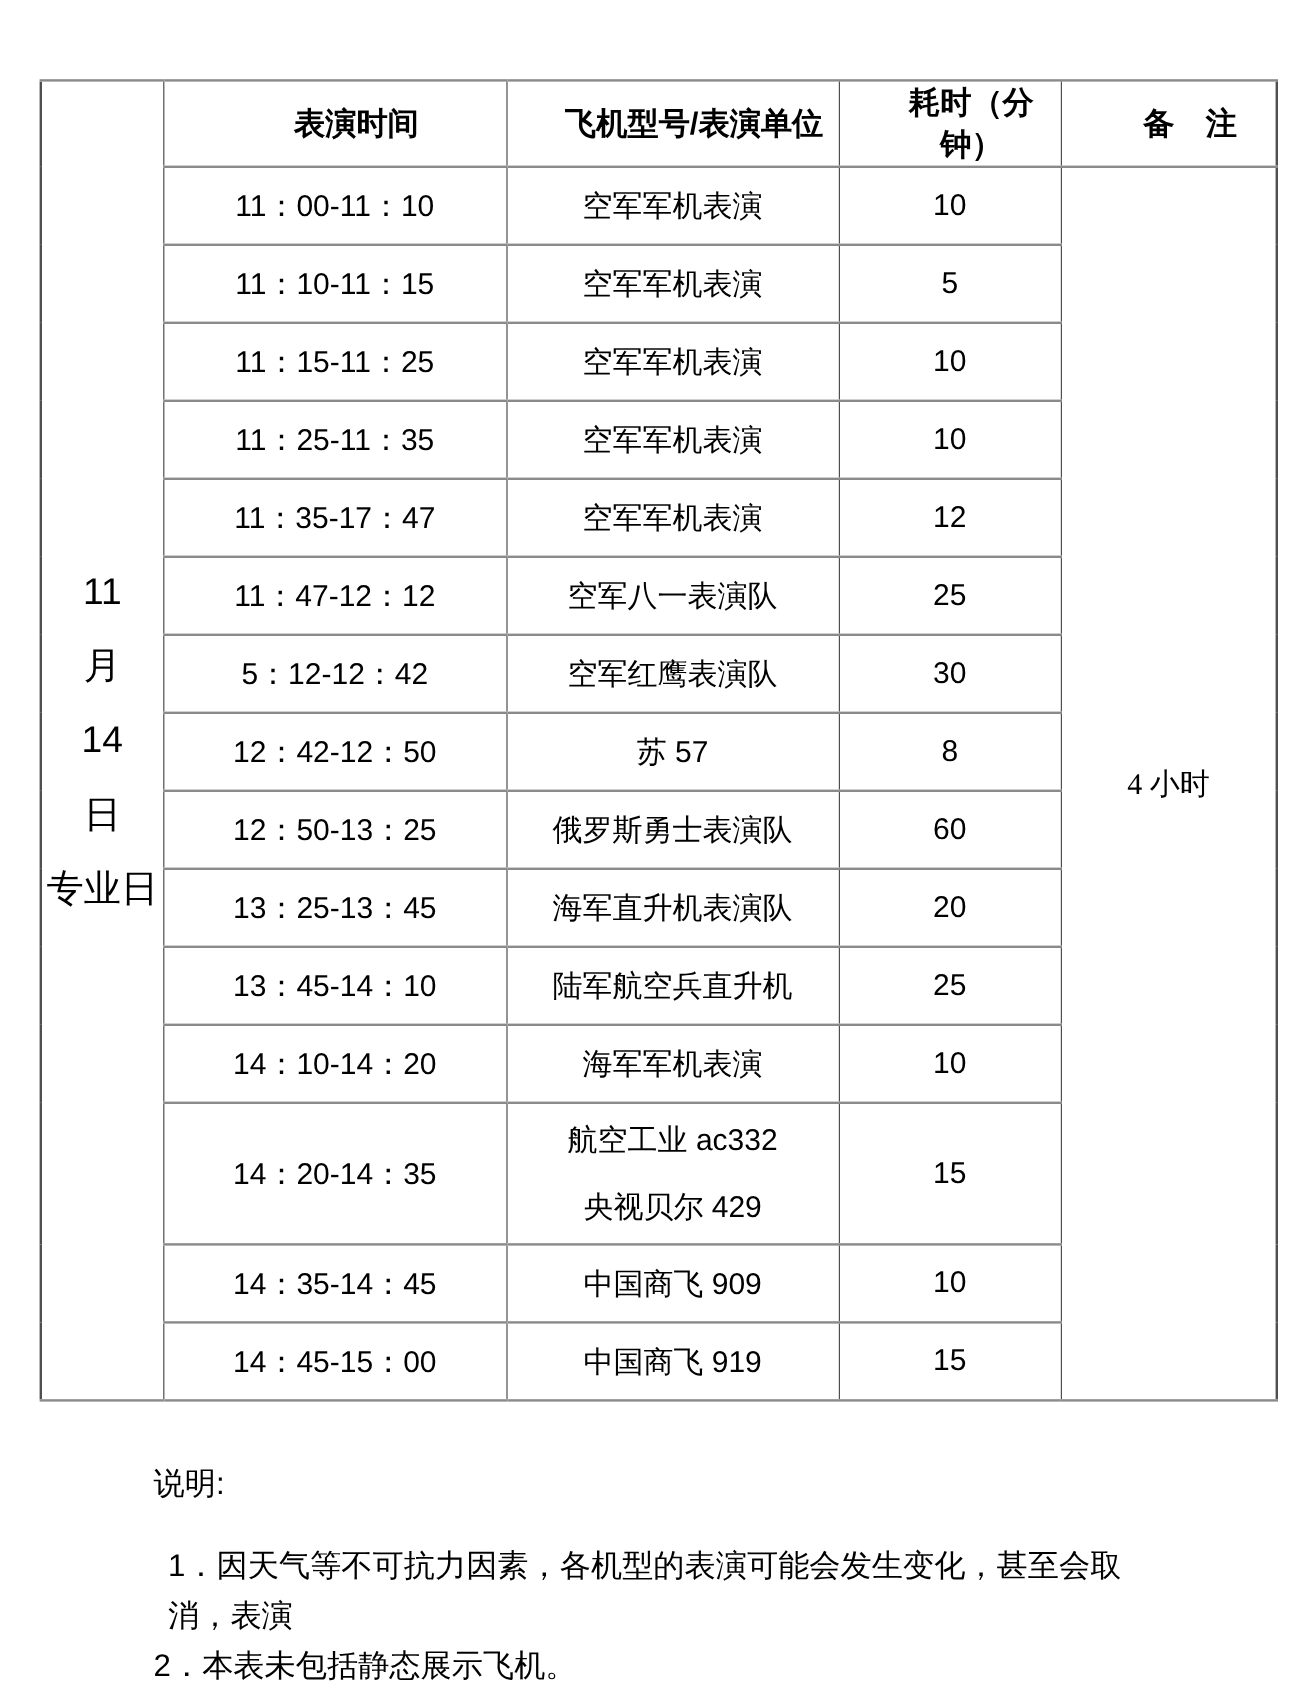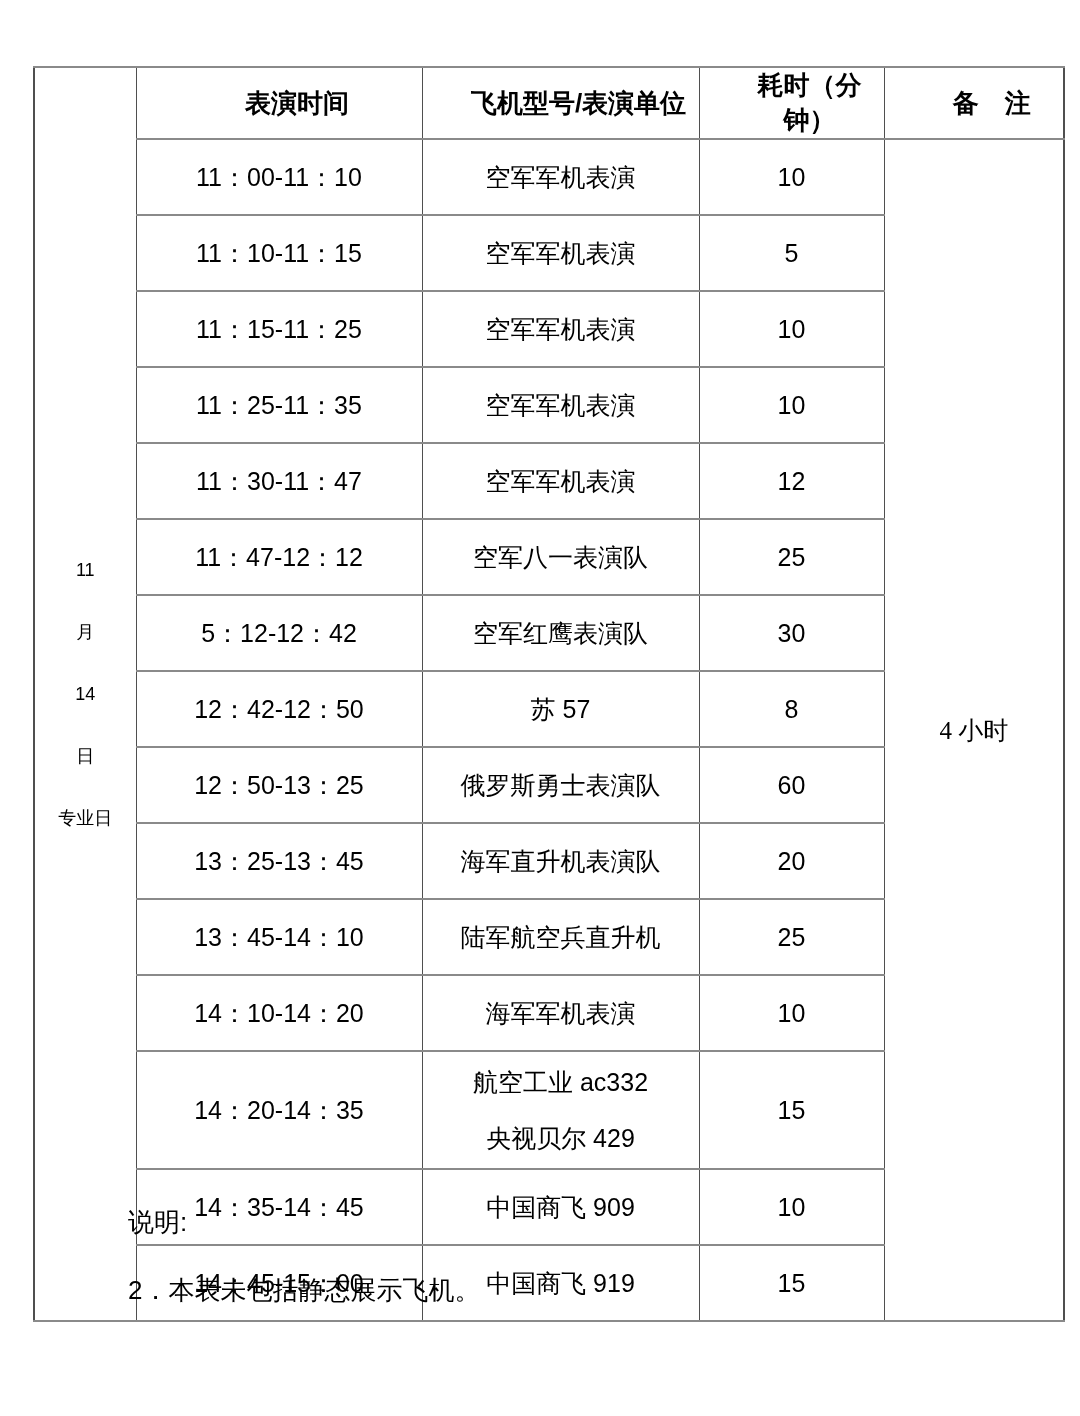--- a/index.html
+++ b/index.html
@@ -27,47 +27,47 @@
     border-right: 1.5px solid #4f4f4f;
     border-top: 2px solid #8a8a8a;
     border-bottom: 2px solid #8a8a8a;
     text-align: center;
     vertical-align: middle;
     font-size: 25px;
     padding: 0;
     overflow: hidden;
   }
   tr.header-row { height: 66px; }
-  tr.data-row   { height: 76px; }
+  tr.data-row   { height: 65px; }
   tr.data-row-tall { height: 118px; }
   table.schedule th {
     font-weight: bold;
     font-size: 26px;
     padding-left: 36px;
   }
   td.date-cell div {
     height: 62px;
     line-height: 62px;
-    font-size: 18px;
+    font-size: 31px;
   }
   td.unit-cell div.unit-line { line-height: 56px; }
   td.remark-cell {
     font-family: Liberation Serif, serif;
     font-size: 26px;
   }
 
   
   .footer-notes {
     position: absolute;
     left: 128px; top: 1201px;
     width: 840px;
     font-size: 26px;
     color: #000000;
   }
-  .footer-notes .notes-heading { line-height: 42px; }
+  .footer-notes .notes-heading { line-height: 42px; margin-top: 14px; }
   .footer-notes .note-block-1 { margin-top: 26px; }
   .footer-notes .note-line { line-height: 42px; }
   .footer-notes .note-line-indent { padding-left: 12px; }
 </style>
 </head>
 <body>
 
 <table class="schedule">
   <colgroup>
     <col style="width:102px">
@@ -113,21 +113,21 @@
     <td>10</td>
   </tr>
 
   <tr class="data-row">
     <td>11：25-11：35</td>
     <td>空军军机表演</td>
     <td>10</td>
   </tr>
 
   <tr class="data-row">
-    <td>11：30-11：47</td>
+    <td>11：35-17：47</td>
     <td>空军军机表演</td>
     <td>12</td>
   </tr>
 
   <tr class="data-row">
     <td>11：47-12：12</td>
     <td>空军八一表演队</td>
     <td>25</td>
   </tr>
 
@@ -186,15 +186,16 @@
     <td>14：45-15：00</td>
     <td>中国商飞 919</td>
     <td>15</td>
   </tr>
 </tbody>
   </table>
 
 <div class="footer-notes">
   <div class="notes-heading">说明:</div>
   <div class="note-block-1">
+    <div class="note-line note-line-indent">1．因天气等不可抗力因素，各机型的表演可能会发生变化，甚至会取消，表演</div>
   </div>
   <div class="note-line">2．本表未包括静态展示飞机。</div>
 </div>
 
 </body></html>

